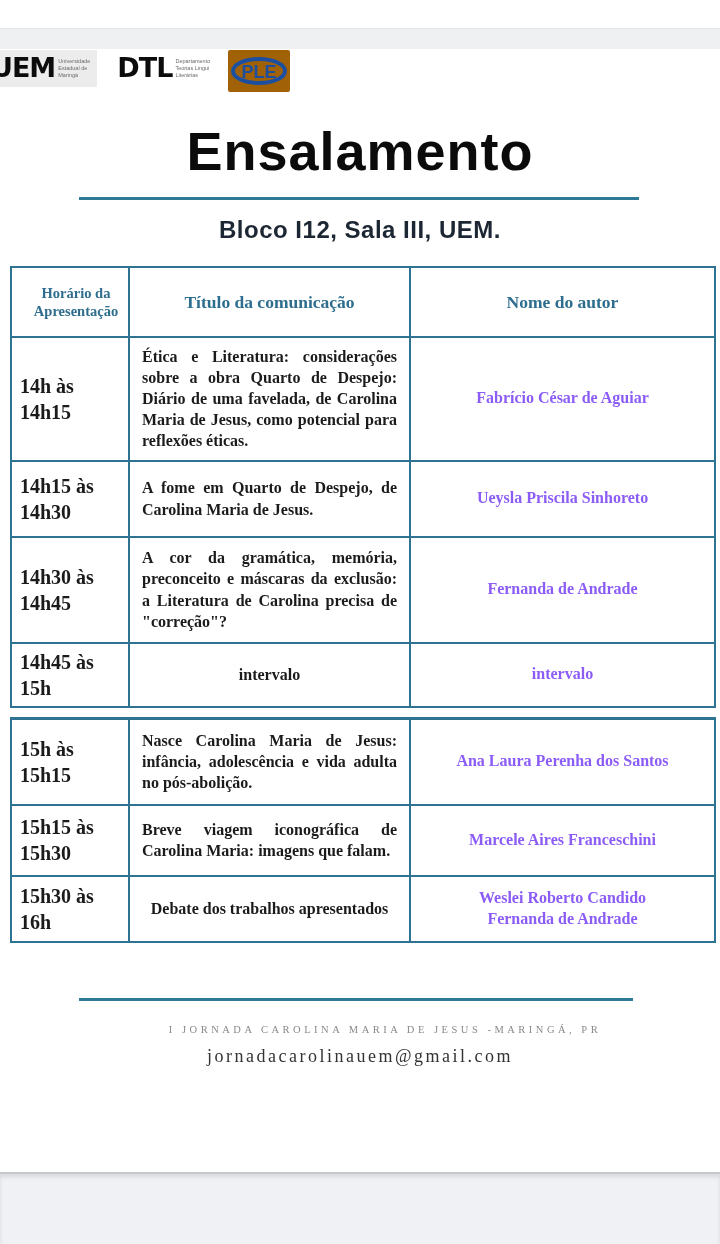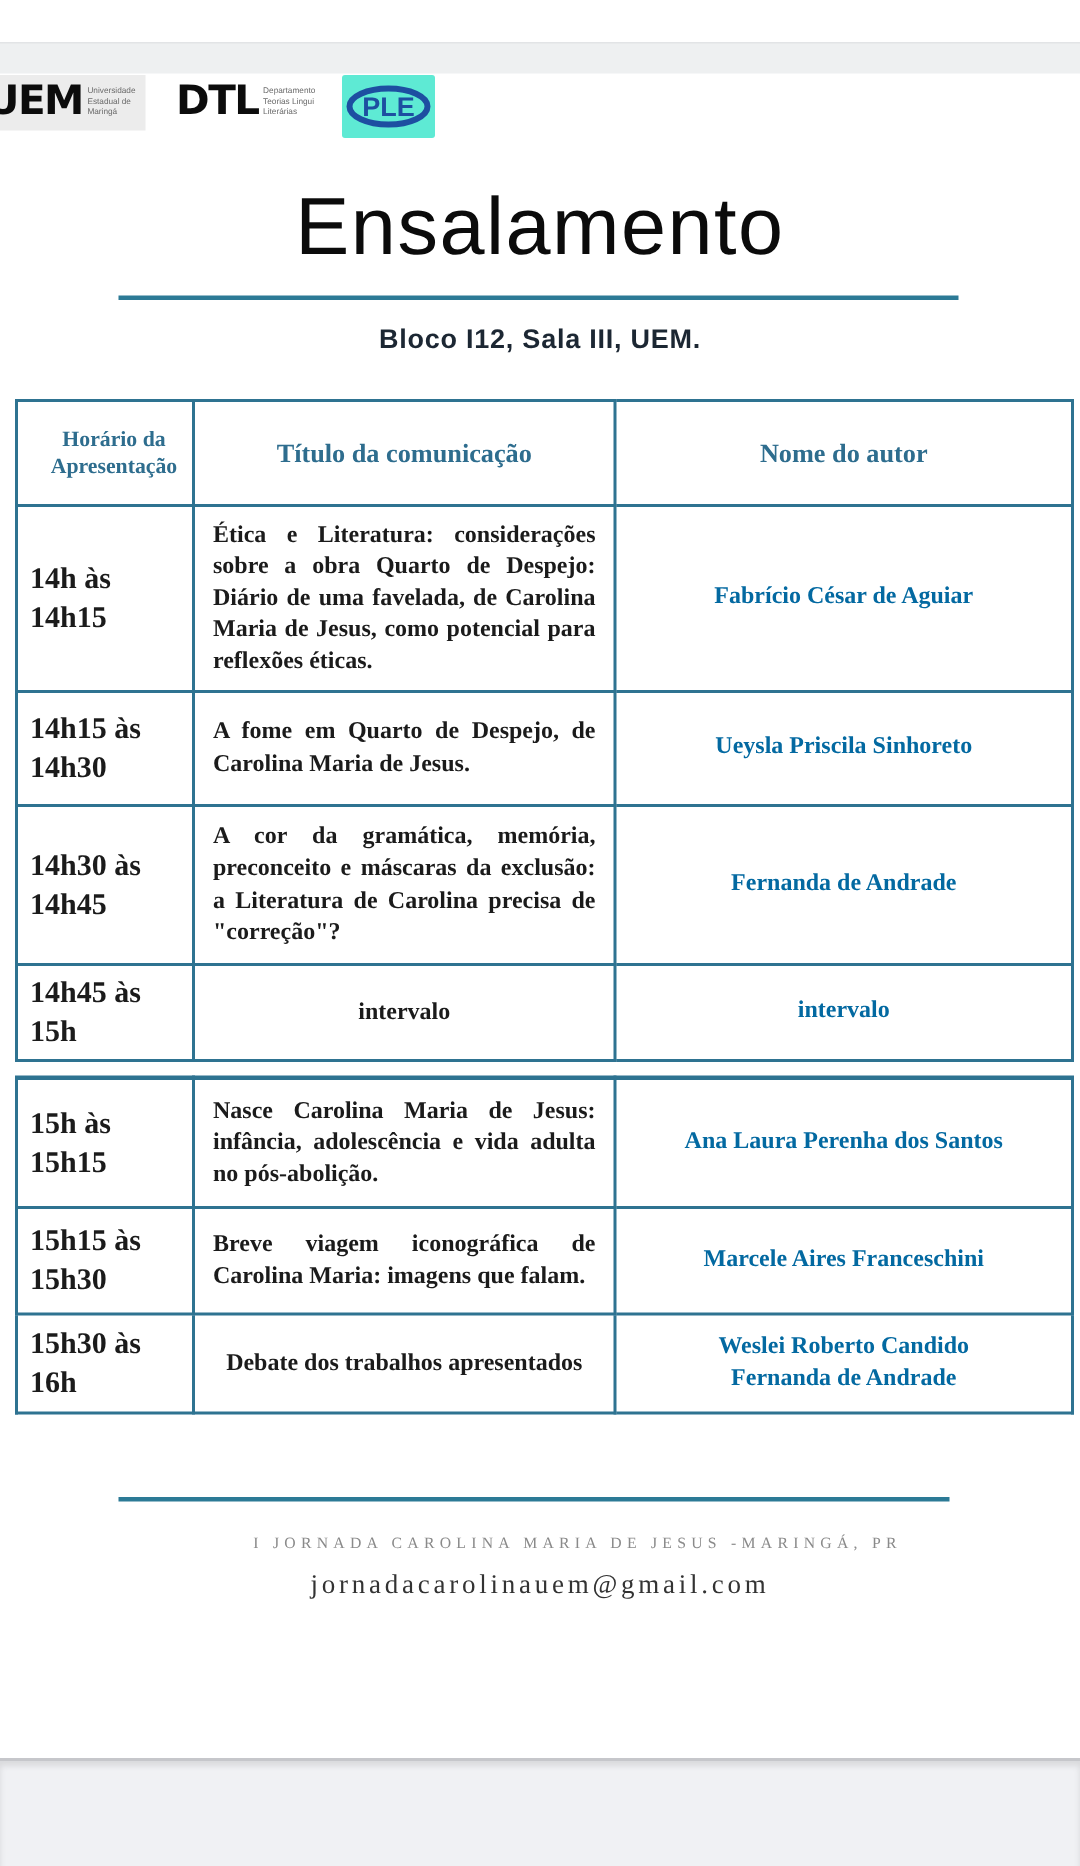--- a/index.html
+++ b/index.html
@@ -10,39 +10,39 @@
   
   .top-band{position:absolute;top:28px;left:0;width:100%;height:20px;background:#eef0f1;border-top:1px solid #e2e4e6;}
   
   .logos{position:absolute;top:50px;left:-13px;display:flex;align-items:flex-start;}
   .logo-block{display:flex;align-items:flex-start;}
   .uem-block{background:#ececec;padding:5px 7px 6px 4px;}
   .dtl-block{margin-left:20px;padding-top:5px;}
   .logo-acronym{font-family:"DejaVu Sans",sans-serif;font-weight:900;font-size:27px;line-height:0.95;letter-spacing:-1px;color:#0c0c0c;}
   .logo-caption{display:flex;flex-direction:column;justify-content:center;margin-left:3px;padding-top:3px;}
   .logo-caption span{font-family:"Liberation Sans",sans-serif;font-size:5.5px;line-height:1.25;color:#6b6b6b;white-space:nowrap;}
-  .ple-block{margin-left:18px;width:62px;height:42px;background:#5eead4;border-radius:2px;display:flex;align-items:center;justify-content:center;}
+  .ple-block{margin-left:18px;width:62px;height:42px;background:#a16207;border-radius:2px;display:flex;align-items:center;justify-content:center;}
   
   .title{position:absolute;top:120px;left:0;width:100%;text-align:center;margin:0;
-    font-family:"Liberation Sans",sans-serif;font-weight:400;font-size:54px;line-height:1.15;color:#0b0b0b;letter-spacing:1px;}
+    font-family:"Liberation Sans",sans-serif;font-weight:700;font-size:54px;line-height:1.15;color:#0b0b0b;letter-spacing:1px;}
   .title-rule{position:absolute;top:197px;left:79px;width:560px;height:3px;background:#2c7a96;}
   .subtitle{position:absolute;top:216px;left:0;width:100%;text-align:center;margin:0;
-    font-family:"Liberation Sans",sans-serif;font-weight:700;font-size:18px;color:#1c2733;letter-spacing:0.5px;}
+    font-family:"Liberation Sans",sans-serif;font-weight:700;font-size:24px;color:#1c2733;letter-spacing:0.5px;}
   
   table.schedule{position:absolute;left:10px;width:704px;border-collapse:collapse;table-layout:fixed;}
   table.part1{top:266px;}
   table.part2{top:717px;border-top:3px solid #2e7391;}
   table.schedule td, table.schedule th{border:2px solid #2e7391;vertical-align:middle;background:#ffffff;}
   th.col-head{color:#2e6d8e;font-weight:700;text-align:center;padding:4px 8px;}
   th.col-head.small{font-size:14.5px;line-height:1.25;padding-left:20px;}
   th.col-head.big{font-size:17.5px;}
   td.time-cell{font-size:20px;font-weight:700;text-align:left;color:#1b1b1b;padding:4px 8px;line-height:1.3;}
   td.title-cell{font-size:16px;font-weight:700;text-align:justify;text-justify:inter-word;color:#1b1b1b;padding:8px 12px;line-height:1.32;}
   td.title-cell.centered{text-align:center;padding:2px 8px;}
-  td.author-cell{font-size:16px;font-weight:700;text-align:center;color:#0369a1;padding:2px 12px;line-height:1.3;}
+  td.author-cell{font-size:16px;font-weight:700;text-align:center;color:#8b5cf6;padding:2px 12px;line-height:1.3;}
   
   .footer-rule{position:absolute;top:998px;left:79px;width:554px;height:3px;background:#2c7a96;}
   .footer-caps{position:absolute;top:1024px;left:0;width:100%;text-align:center;
     font-family:"Liberation Serif",serif;font-size:10.5px;letter-spacing:3.5px;color:#8a8a8a;margin-left:25px;}
   .footer-email{position:absolute;top:1046px;left:0;width:100%;text-align:center;
     font-family:"Liberation Serif",serif;font-size:18px;letter-spacing:2.5px;color:#333333;}
   
   .bottom-band{position:absolute;top:1172px;left:0;width:100%;height:72px;background:#f0f1f4;
     border-top:2px solid #c6c7cb;box-shadow:inset 0 3px 4px rgba(0,0,0,0.10);}
 </style>

